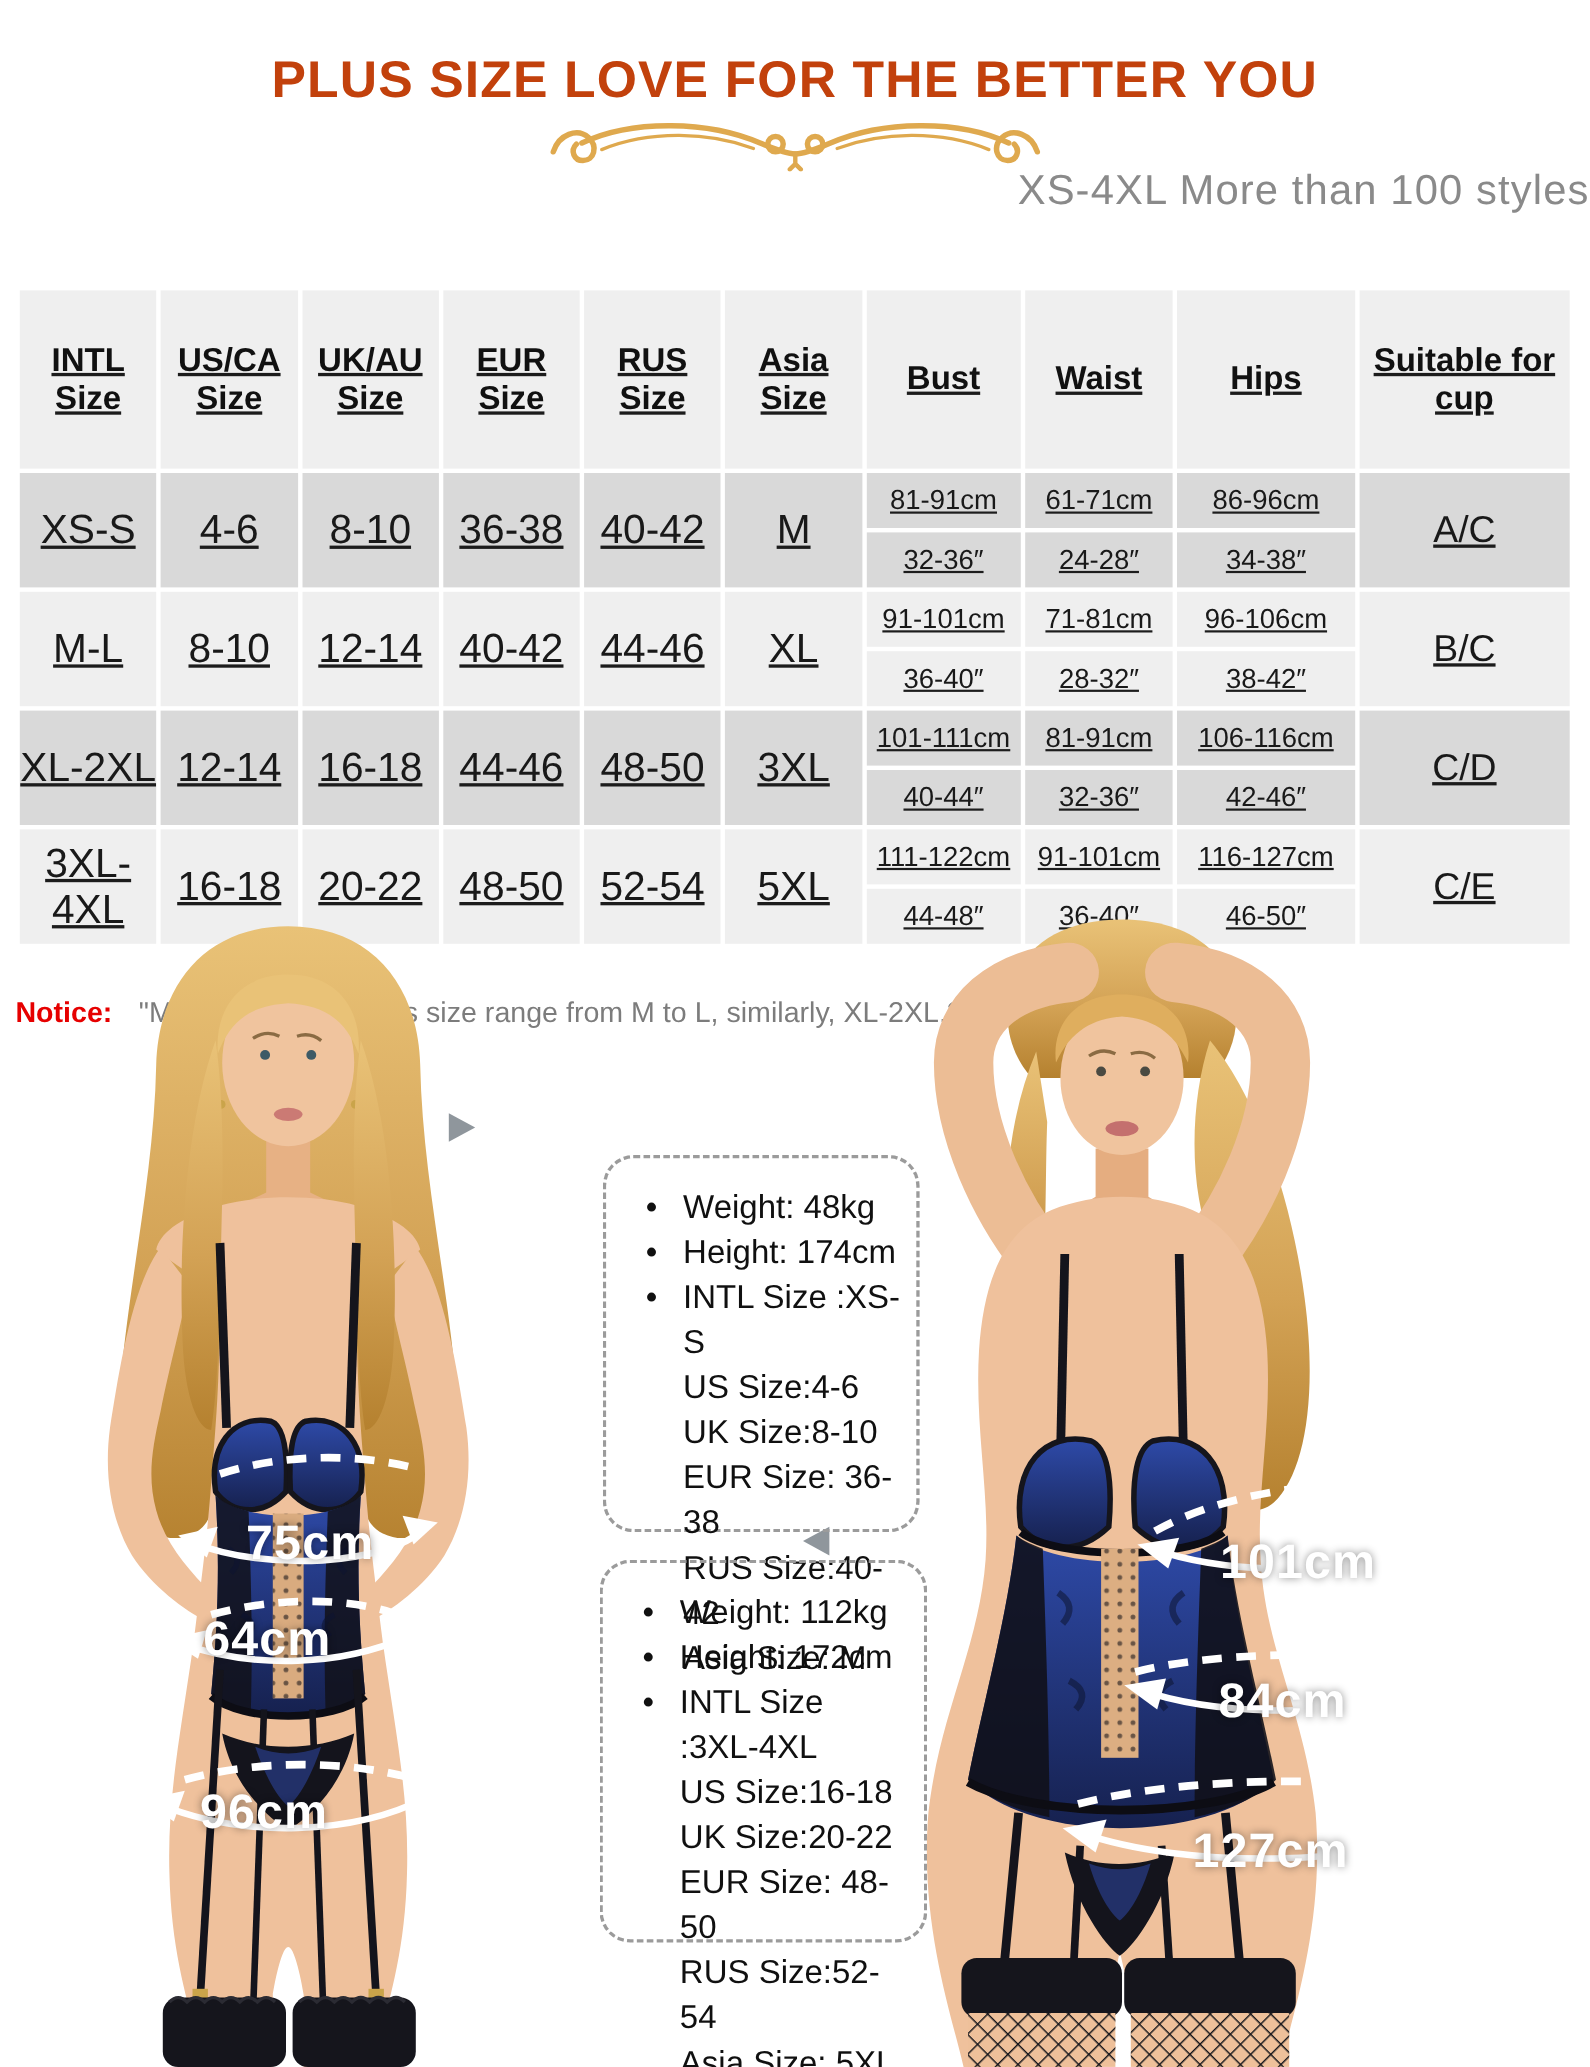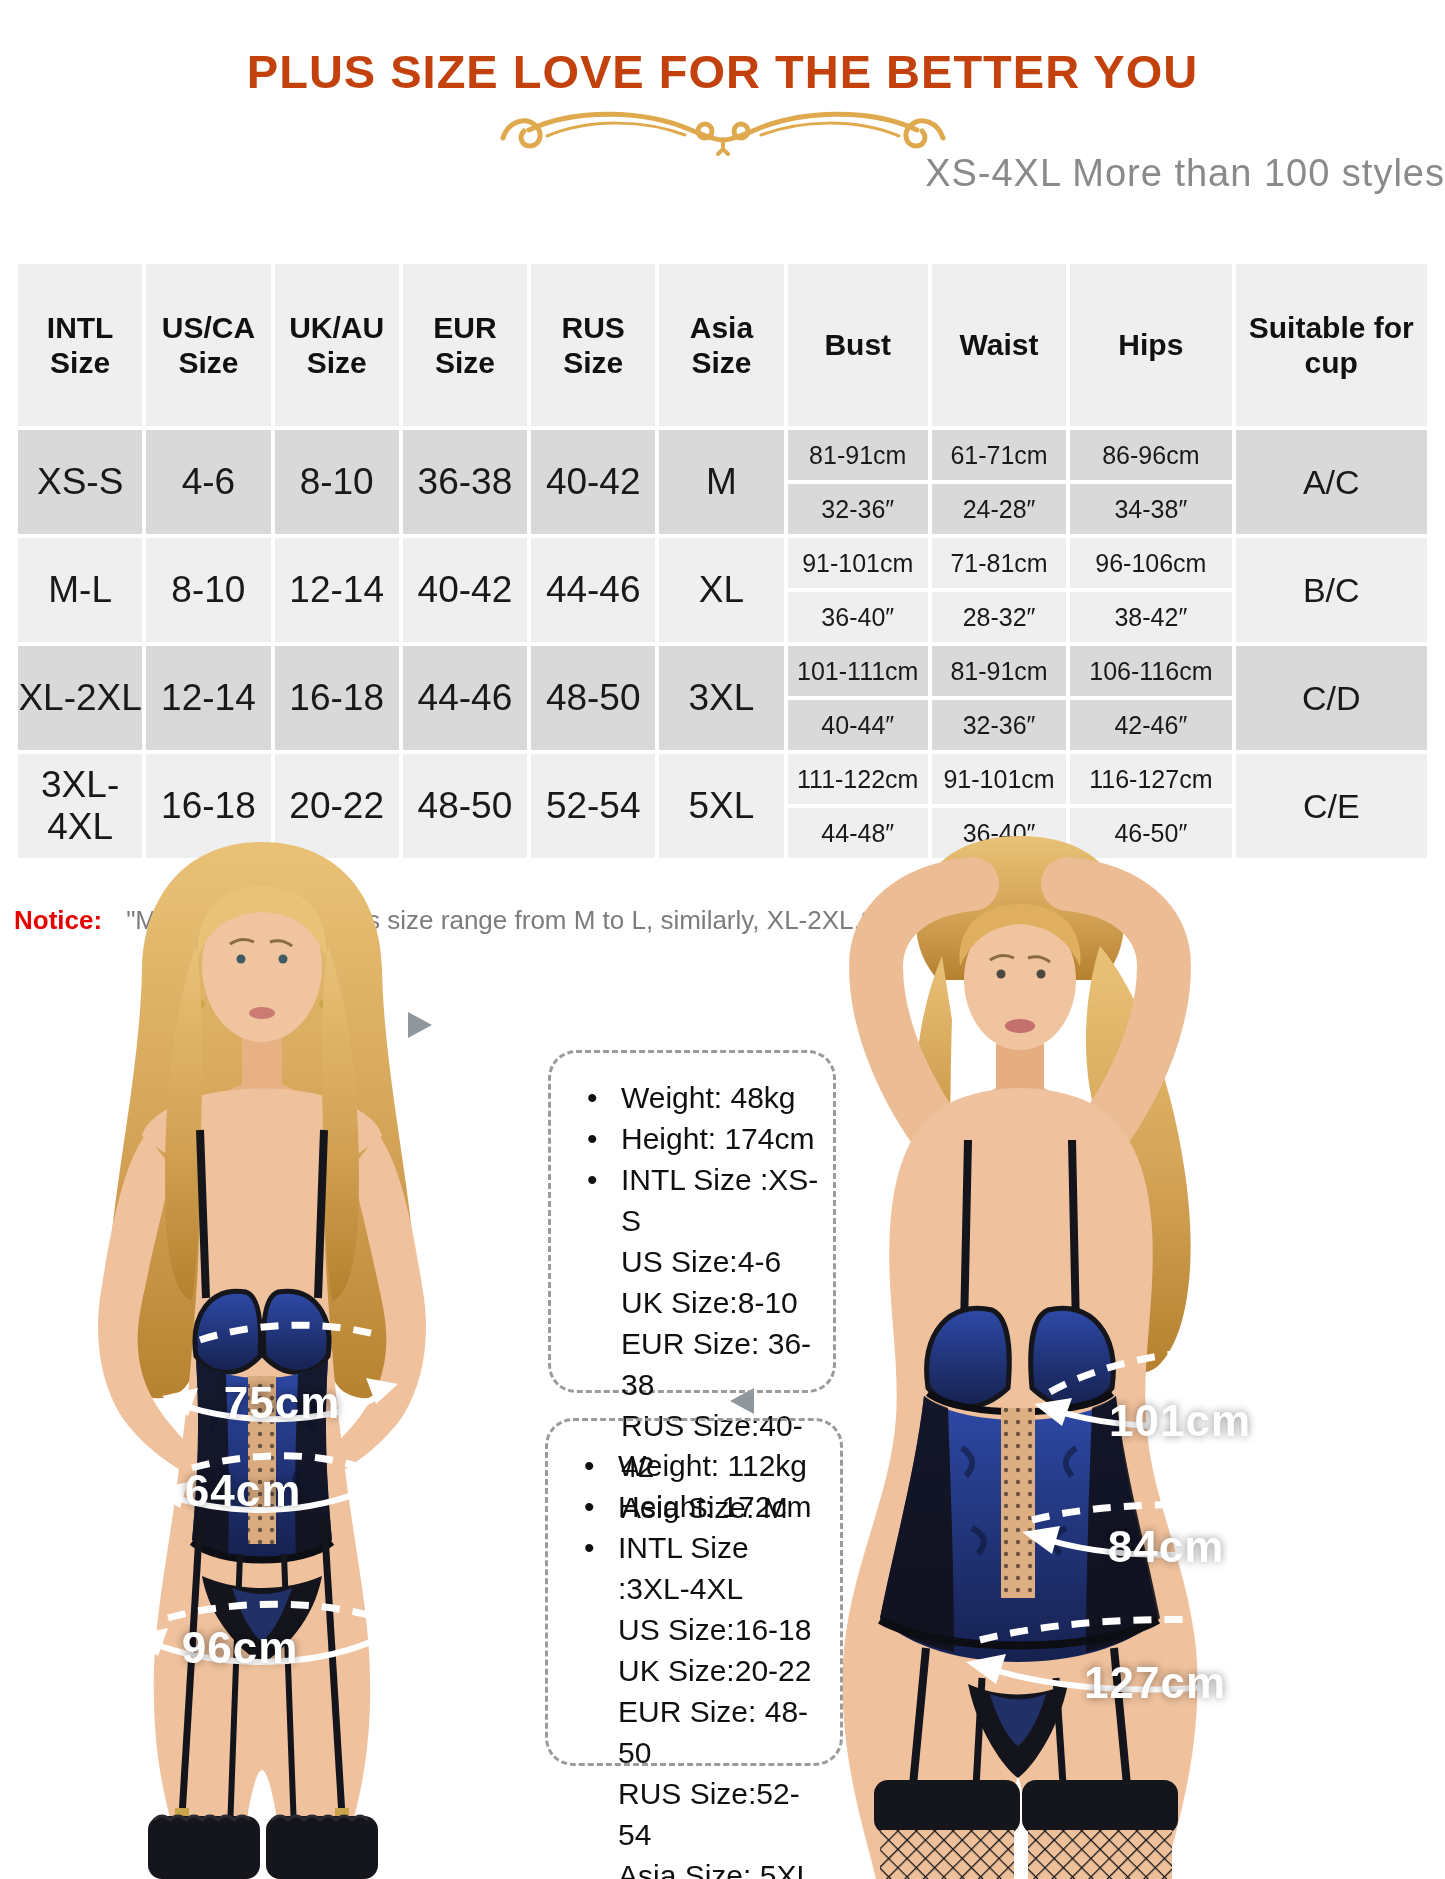--- a/index.html
+++ b/index.html
@@ -8,21 +8,21 @@
 
   
   .title{position:absolute;left:0;top:44px;width:100%;text-align:center;
          font-size:47px;font-weight:900;letter-spacing:1px;color:#c2410c;}
   .ornament{position:absolute;left:50%;top:102px;transform:translateX(-50%);}
   .subtitle{position:absolute;left:0;top:152px;width:100%;text-align:right;
             font-size:38px;font-weight:400;color:#8a8a8a;letter-spacing:1px;}
 
   
   table.size-table{position:absolute;left:14px;top:260px;width:1417px;
-        border-collapse:separate;border-spacing:4px;table-layout:fixed;}
+        border-collapse:separate;border-spacing:4px;table-layout:fixed;text-decoration:underline;}
   .size-table th,.size-table td{text-align:center;vertical-align:middle;padding:0;}
   .size-table th{background:#efefef;height:162px;font-size:30px;font-weight:700;
         line-height:1.18;color:#111;}
   .size-table td{font-size:37px;font-weight:400;color:#191919;}
   .size-table td.sub{font-size:25px;height:50px;margin-left:46px;}
   tr.rd td{background:#d9d9d9;}
   tr.rl td{background:#efefef;}
   .size-table td.cup{font-size:34px;}
 
   

